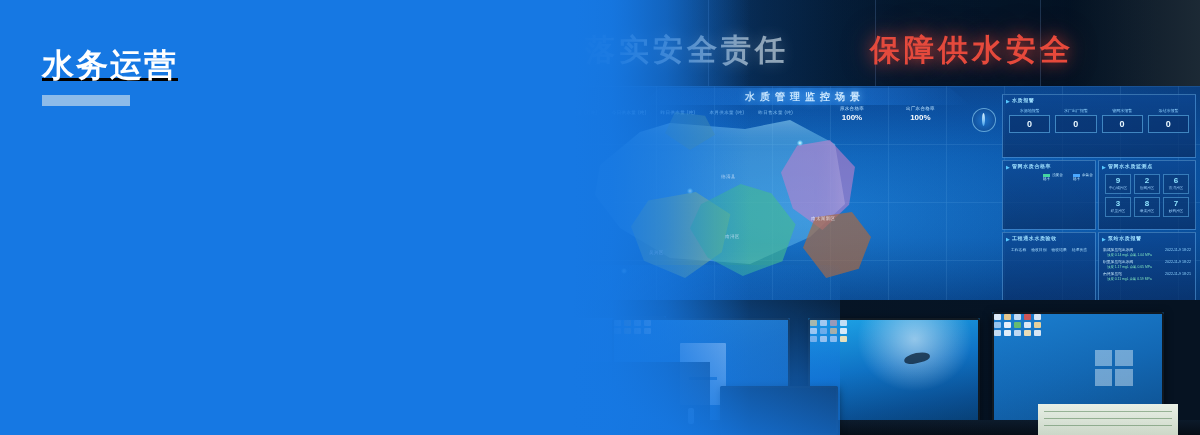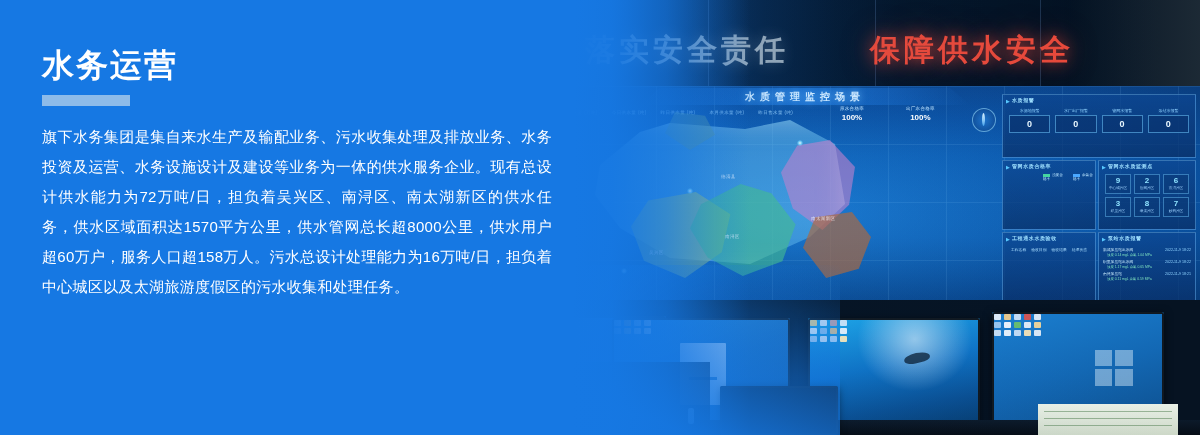--- a/index.html
+++ b/index.html
@@ -116,21 +116,21 @@
   .bottle{position:absolute;width:6px;height:16px;border-radius:2px;background:rgba(200,225,245,.5);}
 
   
   .fade-left{position:absolute;left:0;top:0;width:210px;height:435px;
     background:linear-gradient(90deg,#1678e3 0%,#1678e3 16%,rgba(22,120,227,.94) 34%,rgba(22,120,227,.66) 60%,rgba(22,120,227,.28) 82%,rgba(22,120,227,0) 100%);}
   .fade-bottomleft{position:absolute;left:0;bottom:0;width:300px;height:170px;
     background:linear-gradient(200deg,rgba(22,120,227,0) 0%,rgba(22,120,227,.55) 45%,rgba(22,120,227,.92) 80%);}
   .tint{position:absolute;inset:0;background:linear-gradient(90deg,rgba(22,120,227,.22),rgba(22,120,227,.02) 45%,rgba(22,120,227,0));}
 
   
-  .copy{position:absolute;left:42px;top:48px;width:510px;z-index:5;}
+  .copy{position:absolute;left:42px;top:48px;width:510px;z-index:5;text-decoration:underline;}
   .title{font-size:32px;font-weight:700;color:#ffffff;letter-spacing:2px;line-height:1.1;margin:0;}
   .rule{width:88px;height:11px;background:#8dbbe9;margin:12px 0 16px 0;}
   .body{font-size:15px;line-height:30px;color:#ffffff;margin:0;letter-spacing:.3px;text-align:justify;}
 </style>
 </head>
 <body>
 
 <div class="banner">
 
   <div class="photo">
@@ -369,16 +369,15 @@
     </div>
 
     <div class="tint"></div>
     <div class="fade-left"></div>
     <div class="fade-bottomleft"></div>
   </div>
 
   <div class="copy">
     <h2 class="title">水务运营</h2>
     <div class="rule"></div>
-    <p class="body">旗下水务集团是集自来水生产及输配业务、污水收集处理及排放业务、水务投资及运营、水务设施设计及建设等业务为一体的供水服务企业。现有总设计供水能力为72万吨/日，担负着吴兴区、南浔区、南太湖新区的供水任务，供水区域面积达1570平方公里，供水管网总长超8000公里，供水用户超60万户，服务人口超158万人。污水总设计处理能力为16万吨/日，担负着中心城区以及太湖旅游度假区的污水收集和处理任务。</p>
   </div>
 
 </div>
 
 </body></html>

